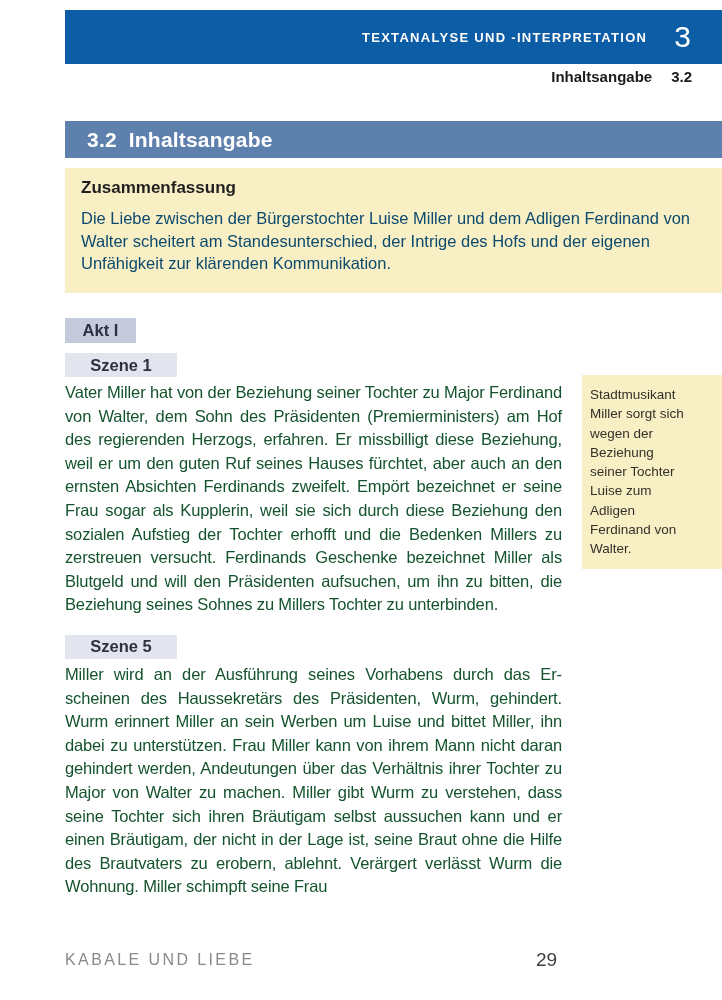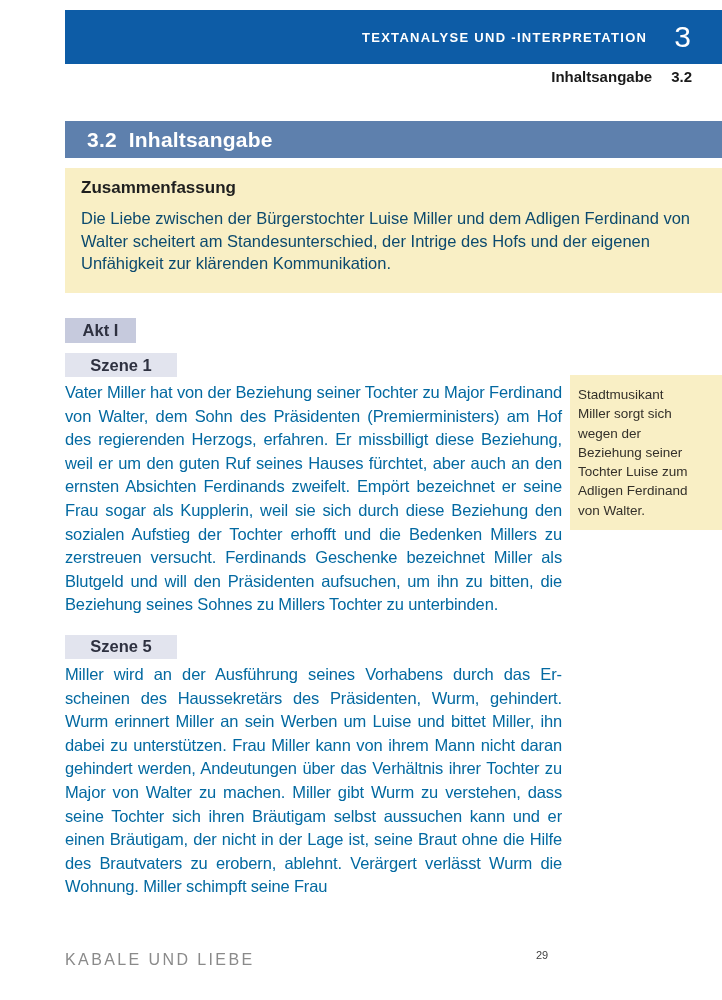--- a/index.html
+++ b/index.html
@@ -103,29 +103,29 @@
     background: #e2e4ee;
     display: flex; align-items: center; justify-content: center;
     font-size: 16.5px; font-weight: 700; color: #2e3140;
     margin-bottom: 4px;
   }
   .scene-text {
     font-size: 16.5px;
     line-height: 23.6px;
     letter-spacing: -0.15px;
     text-align: justify;
-    color: #0369a1;
+    color: #14532d;
     hyphens: manual;
     margin-bottom: 18px;
   }
 
   
   .margin-note {
     position: absolute;
-    left: 570px; right: 0;
+    left: 582px; right: 0;
     background: #f9efc5;
     box-sizing: border-box;
     padding: 10px 32px 10px 8px;
     font-size: 13.5px;
     line-height: 19.3px;
     color: #33302a;
     hyphens: manual;
   }
   .margin-note.note-1 { top: 375px; }
   .margin-note.note-2 { top: 678px; }
@@ -134,21 +134,21 @@
   .footer-book {
     position: absolute;
     left: 65px; top: 951px;
     font-size: 16px;
     letter-spacing: 2.4px;
     color: #8a8a8a;
   }
   .footer-page {
     position: absolute;
     left: 536px; top: 949px;
-    font-size: 11px;
+    font-size: 19px;
     color: #3f3f3f;
   }
 </style>
 </head>
 <body>
 
 <div class="page">
 
   <div class="topbar">
     <span class="bar-title">TEXTANALYSE UND -INTERPRETATION</span>

